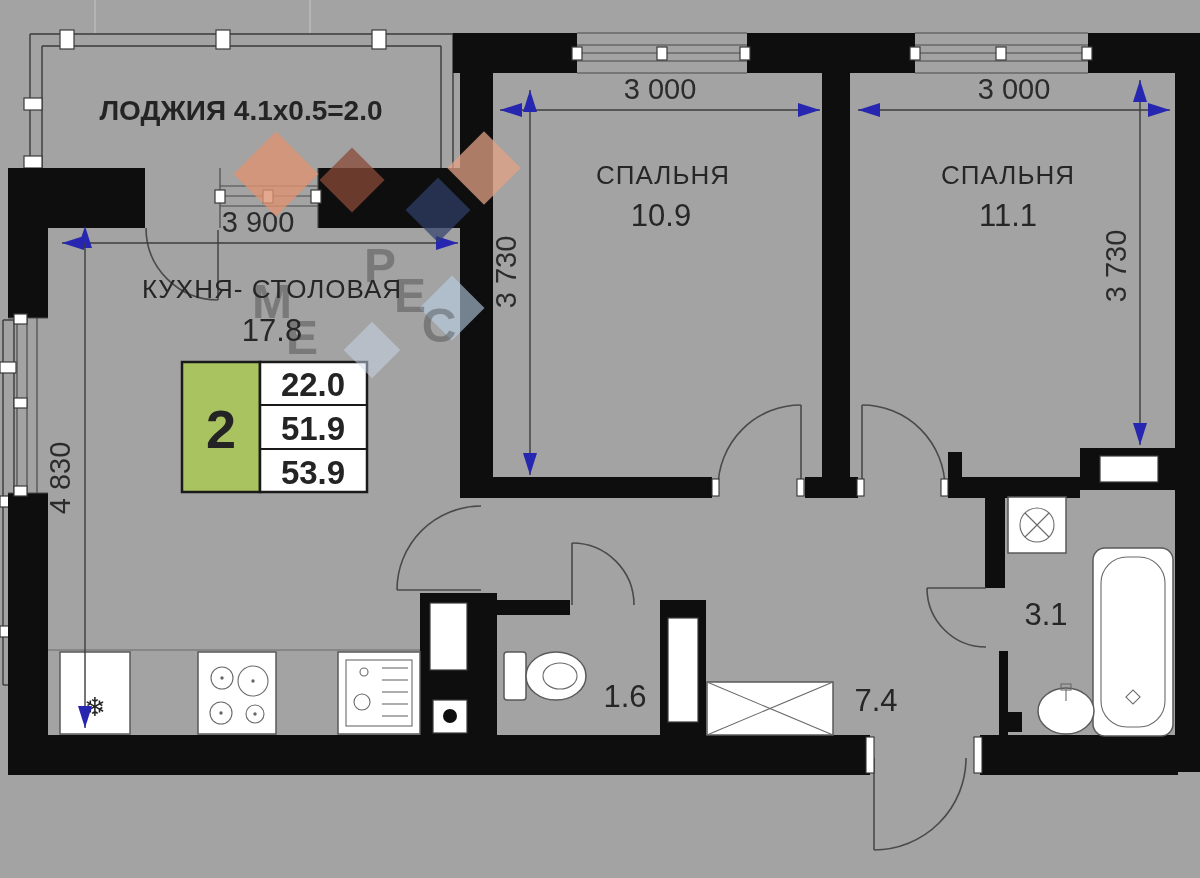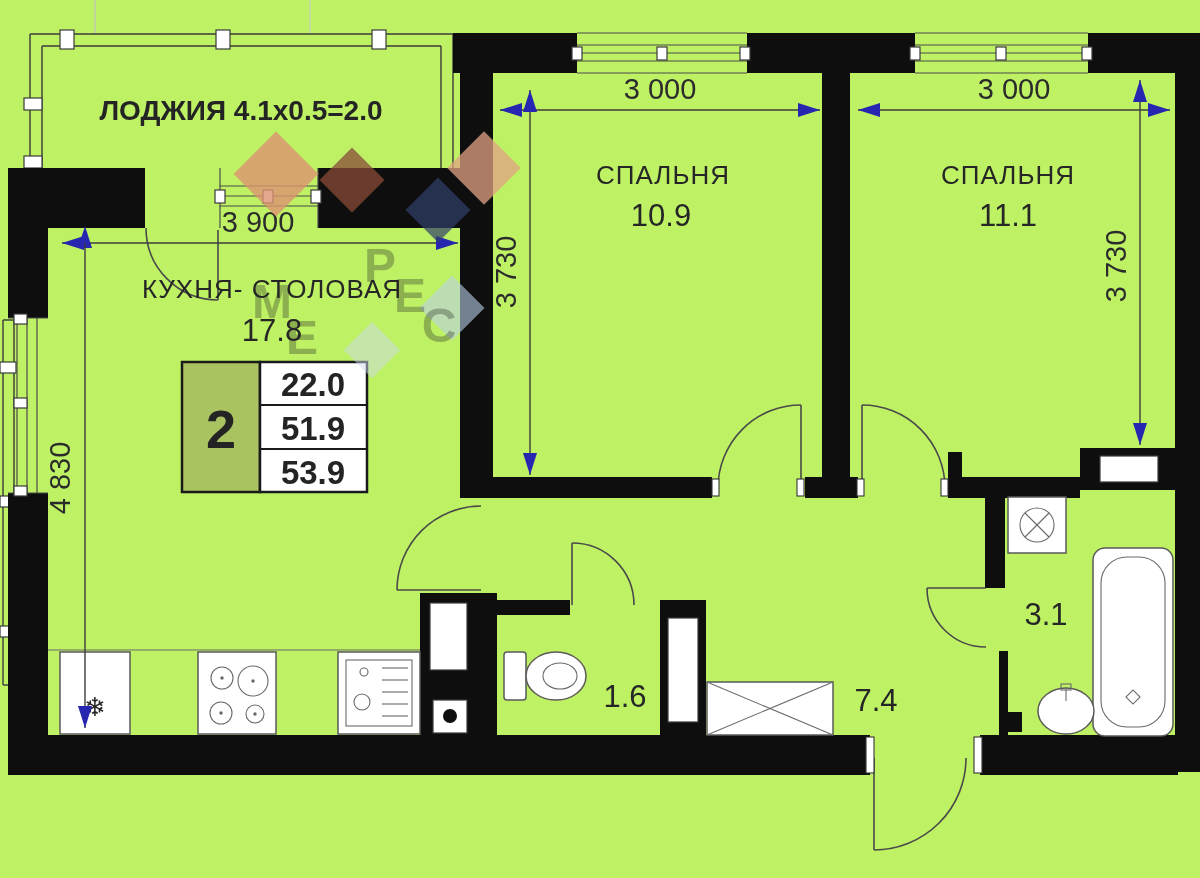--- a/index.html
+++ b/index.html
@@ -1,16 +1,16 @@
 <!DOCTYPE html>
 <html><head>
 <meta charset="utf-8">
 <style>
   html,body{margin:0;padding:0;background:#ffffff;}
-  .stage{position:relative;width:1200px;height:878px;background:#bef264;overflow:hidden;
+  .stage{position:relative;width:1200px;height:878px;background:#a3a3a3;overflow:hidden;
          font-family:"Liberation Sans", sans-serif;}
   svg{display:block;}
   text{fill:#242424;font-family:"Liberation Sans", sans-serif;}
   .wall{fill:#0e0e0e;stroke:none;}
   .thin{stroke:#3a3a3a;stroke-width:1.4;fill:none;}
   .glass{stroke:#4a4a4a;stroke-width:1.2;fill:none;}
   .tick{fill:#ffffff;stroke:#3a3a3a;stroke-width:1.2;}
   .door{stroke:#4a4a4a;stroke-width:1.6;fill:none;}
   .fixture{stroke:#5a5a5a;stroke-width:1.5;fill:#ffffff;}
   .fixline{stroke:#6a6a6a;stroke-width:1.1;fill:none;}

